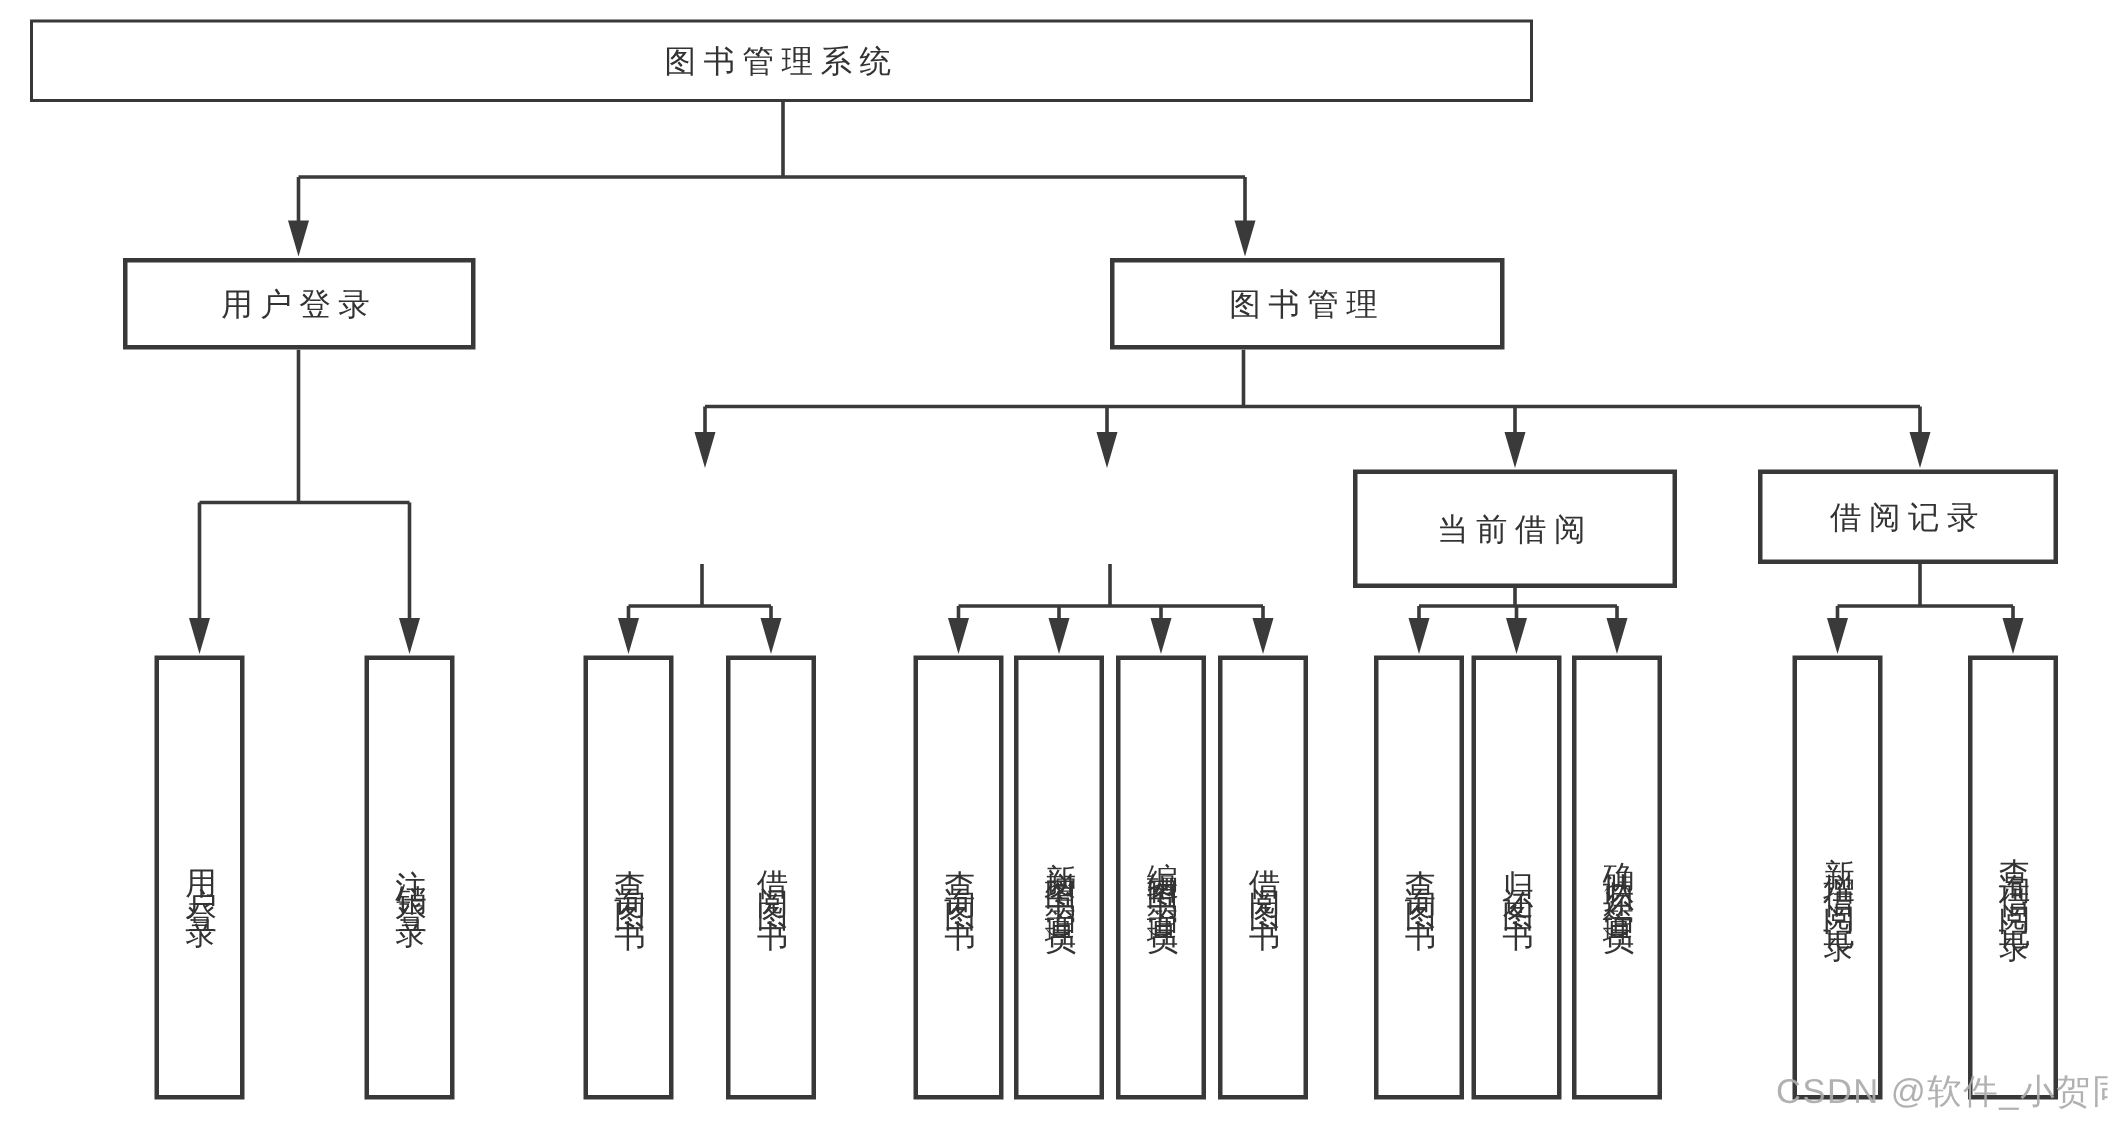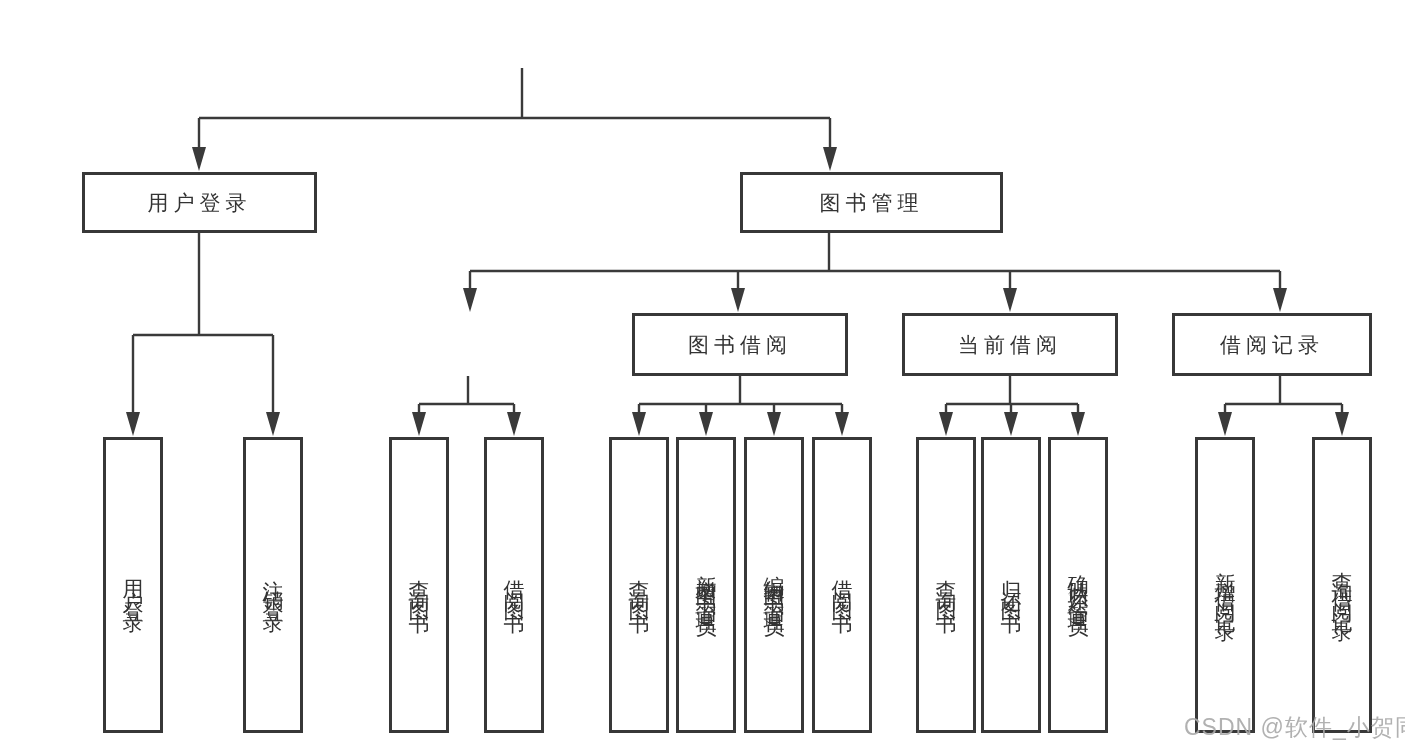--- a/index.html
+++ b/index.html
@@ -74,26 +74,26 @@
       <path class="head" d="M1078,436 L1071,412 H1085 Z"></path>
     </g>
 
     <g>
       <path class="line" d="M1280,376 V404 M1225,404 H1342 M1225,404 V414 M1342,404 V414"></path>
       <path class="head" d="M1225,436 L1218,412 H1232 Z"></path>
       <path class="head" d="M1342,436 L1335,412 H1349 Z"></path>
     </g>
   </svg>
 
+  <div class="node root" style="left:20px;top:13px;width:1002px;height:55px">图书管理系统</div>
 
   <div class="node branch" style="left:82px;top:172px;width:235px;height:61px">用户登录</div>
   <div class="node branch" style="left:740px;top:172px;width:263px;height:61px">图书管理</div>
 
-  <div class="node branch" style="left:632px;top:313px;width:216px;height:63px">图书借阅</div>
-  <div class="node branch" style="left:902px;top:313px;width:216px;height:63px">当前借阅</div>
+  <div class="node branch" style="left:902px;top:313px;width:216px;height:79px">当前借阅</div>
   <div class="node branch" style="left:1172px;top:313px;width:200px;height:63px">借阅记录</div>
 
   <div class="node leaf leaf--s" style="left:103px;top:437px">用户登录</div>
   <div class="node leaf leaf--s" style="left:243px;top:437px">注销登录</div>
 
   <div class="node leaf leaf--s" style="left:389px;top:437px">查询图书</div>
   <div class="node leaf leaf--s" style="left:484px;top:437px">借阅图书</div>
 
   <div class="node leaf leaf--s" style="left:609px;top:437px">查询图书</div>
   <div class="node leaf leaf--l" style="left:676px;top:437px">新增图书（管理员）</div>

